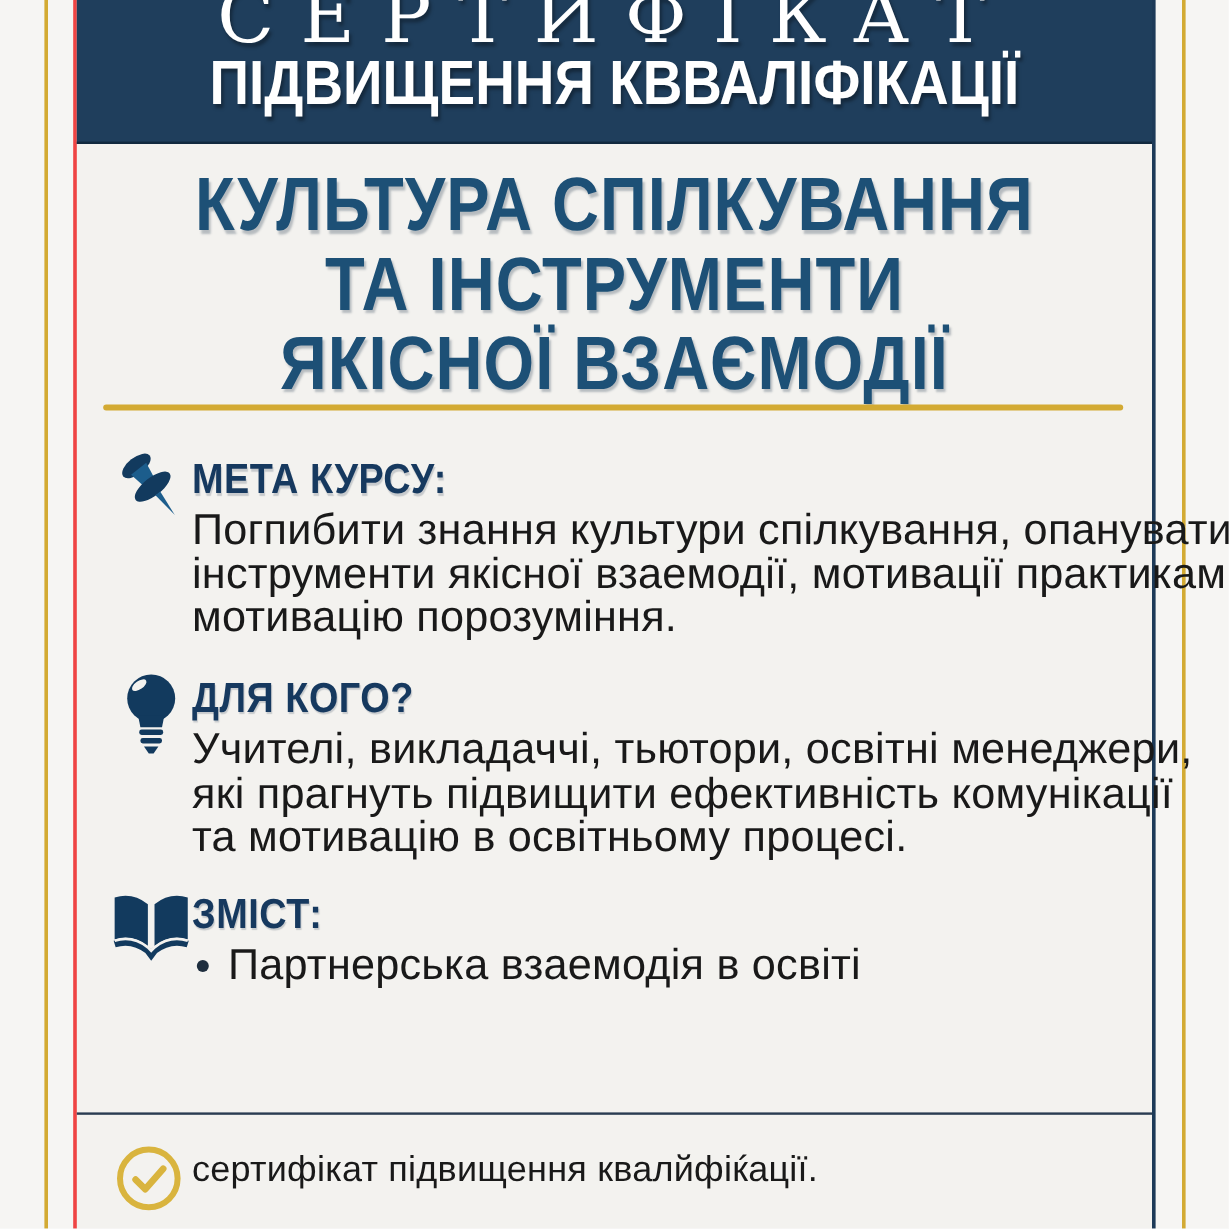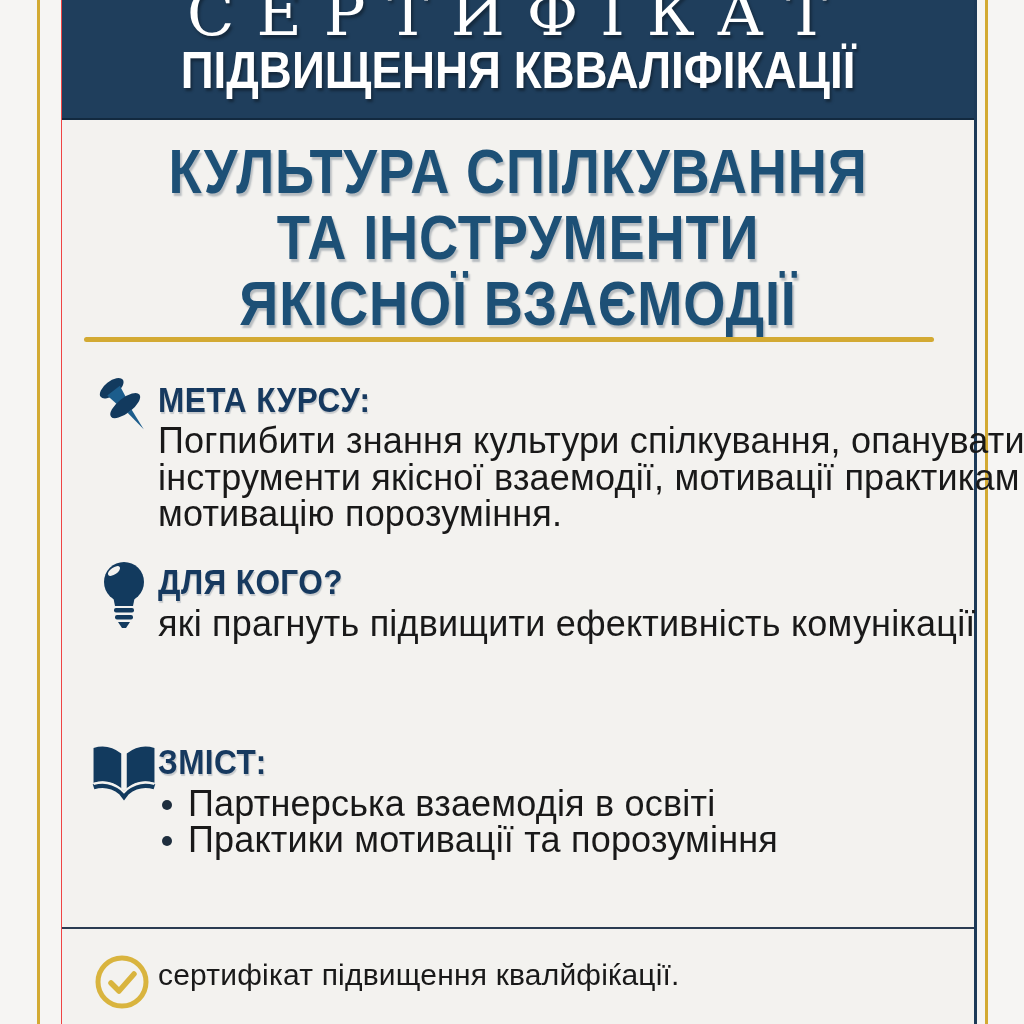--- a/index.html
+++ b/index.html
@@ -9,21 +9,21 @@
     font-family:"Liberation Sans",sans-serif;
   }
   
   .gold-v{position:absolute;top:0;bottom:0;width:3px;background:#d3aa33;}
   .gold-v.left{left:37px;}
   .gold-v.right{left:985px;}
   
   .card{
     position:absolute;left:61px;top:0;bottom:0;width:896px;
     background:#f3f2ef;
-    border-left:1px solid #ef4444;border-right:3px solid #1d3a58;padding-left:16px;
+    border-left:3px solid #ef4444;border-right:3px solid #1d3a58;
   }
   
   .hdr{
     position:absolute;left:0;right:0;top:0;height:118px;
     background:#1f3e5c;overflow:hidden;border-bottom:2px solid #12293f;
   }
   .hdr-serif{
     position:absolute;top:-17px;left:0;right:0;text-align:center;
     font-family:"DejaVu Serif","Liberation Serif",serif;
     font-size:62px;line-height:62px;color:#ffffff;letter-spacing:22px;
@@ -127,38 +127,39 @@
           <circle cx="31" cy="24" r="20" fill="#123a5e"></circle>
           <path d="M20 38 L42 38 L40 48 L22 48 Z" fill="#123a5e"></path>
           <rect x="21" y="50" width="20" height="4.5" rx="2" fill="#123a5e"></rect>
           <rect x="22" y="57" width="18" height="4.5" rx="2" fill="#123a5e"></rect>
           <path d="M25 64 L37 64 L33 70 L29 70 Z" fill="#123a5e"></path>
           <ellipse cx="21" cy="13" rx="7" ry="3.4" fill="#f3f2ef" transform="rotate(-35 21 13)"></ellipse>
         </svg>
       </span>
       <div class="sec-head">ДЛЯ КОГО?</div>
       <div class="sec-body">
+        <div>Учителі, викладаччі, тьютори, освітні менеджери,</div>
         <div>які прагнуть підвищити ефективність комунікації</div>
+        <div>та мотивацію в освітньому процесі.</div>
       </div>
     </div>
 
     <div class="section s3">
       <span class="sec-icon">
         <svg width="78" height="62" viewBox="0 0 78 62">
           <path d="M6 6 Q22 1 36 12 L36 50 Q22 39 6 44 Z" fill="#123a5e"></path>
           <path d="M72 6 Q56 1 42 12 L42 50 Q56 39 72 44 Z" fill="#123a5e"></path>
           <path d="M6 48 Q22 43 36 54 L39 58 L42 54 Q56 43 72 48" fill="none" stroke="#123a5e" stroke-width="6"></path>
           <path d="M6 45 Q22 40 36 51 L39 54 L42 51 Q56 40 72 45" fill="none" stroke="#f3f2ef" stroke-width="2.5"></path>
         </svg>
       </span>
       <div class="sec-head">ЗМІСТ:</div>
       <div class="sec-body">
         <ul class="bullets">
           <li>Партнерська взаемодія в освіті</li>
-          <li>Практики мотивації та порозуміння</li>
         </ul>
       </div>
     </div>
 
     <div class="divider-navy"></div>
 
     <div class="footer">
       <span class="sec-icon">
         <svg width="56" height="56" viewBox="0 0 56 56">
           <circle cx="28" cy="28" r="24" fill="none" stroke="#d9b43e" stroke-width="5"></circle>

